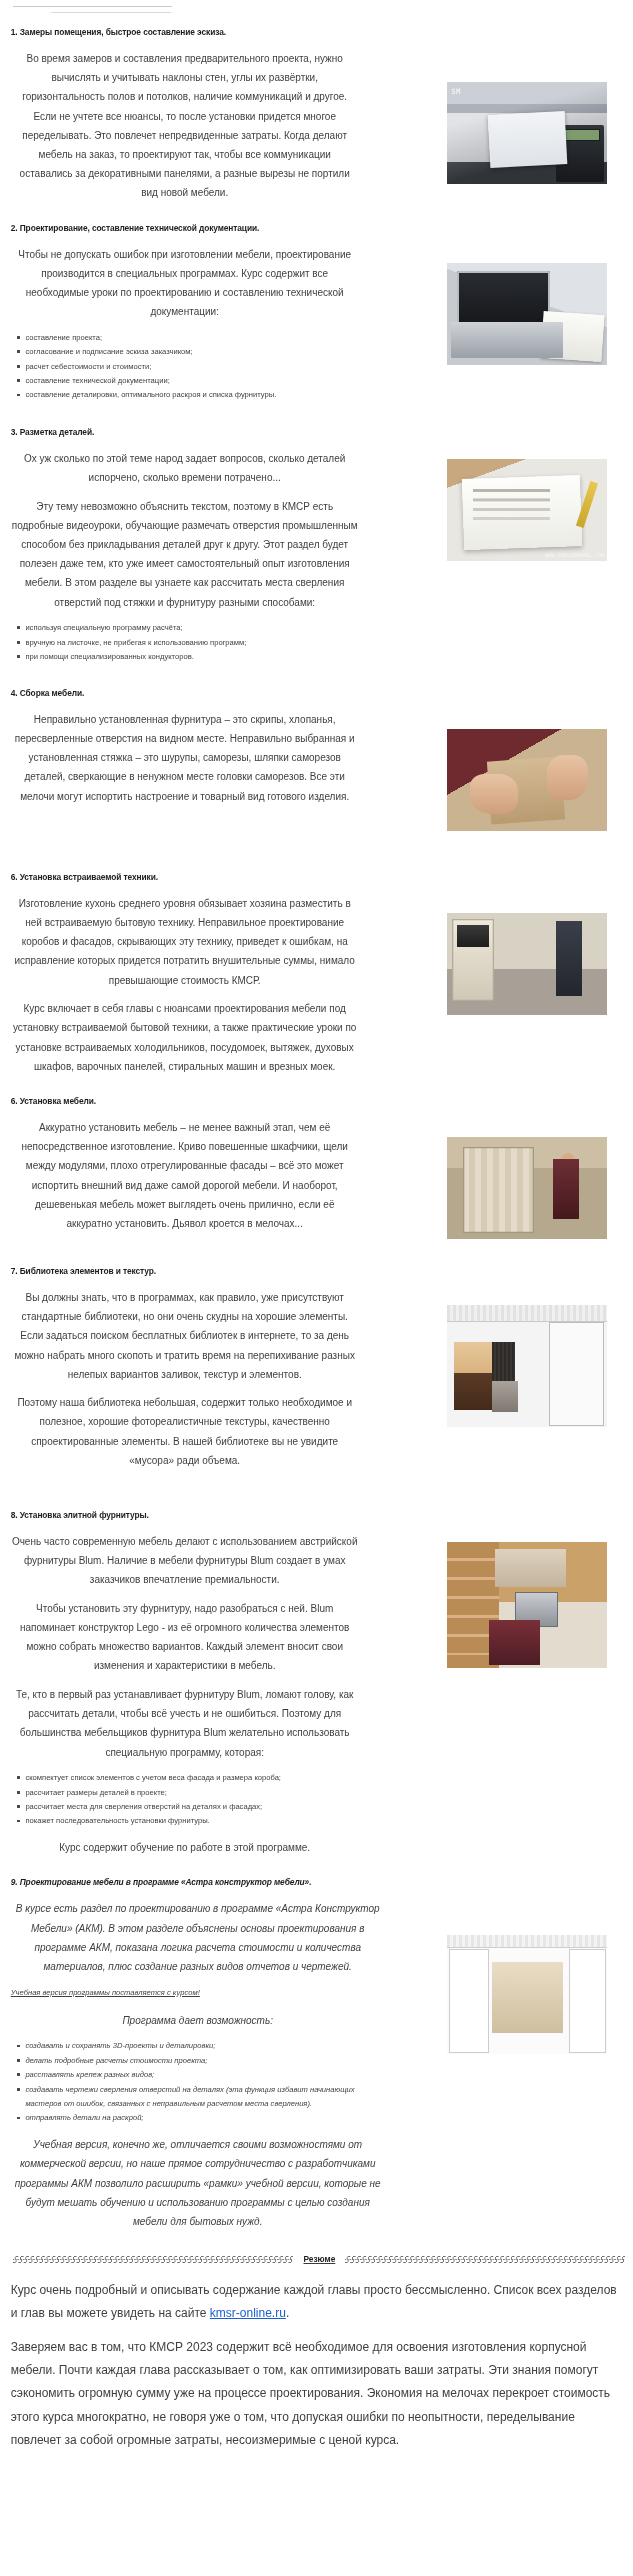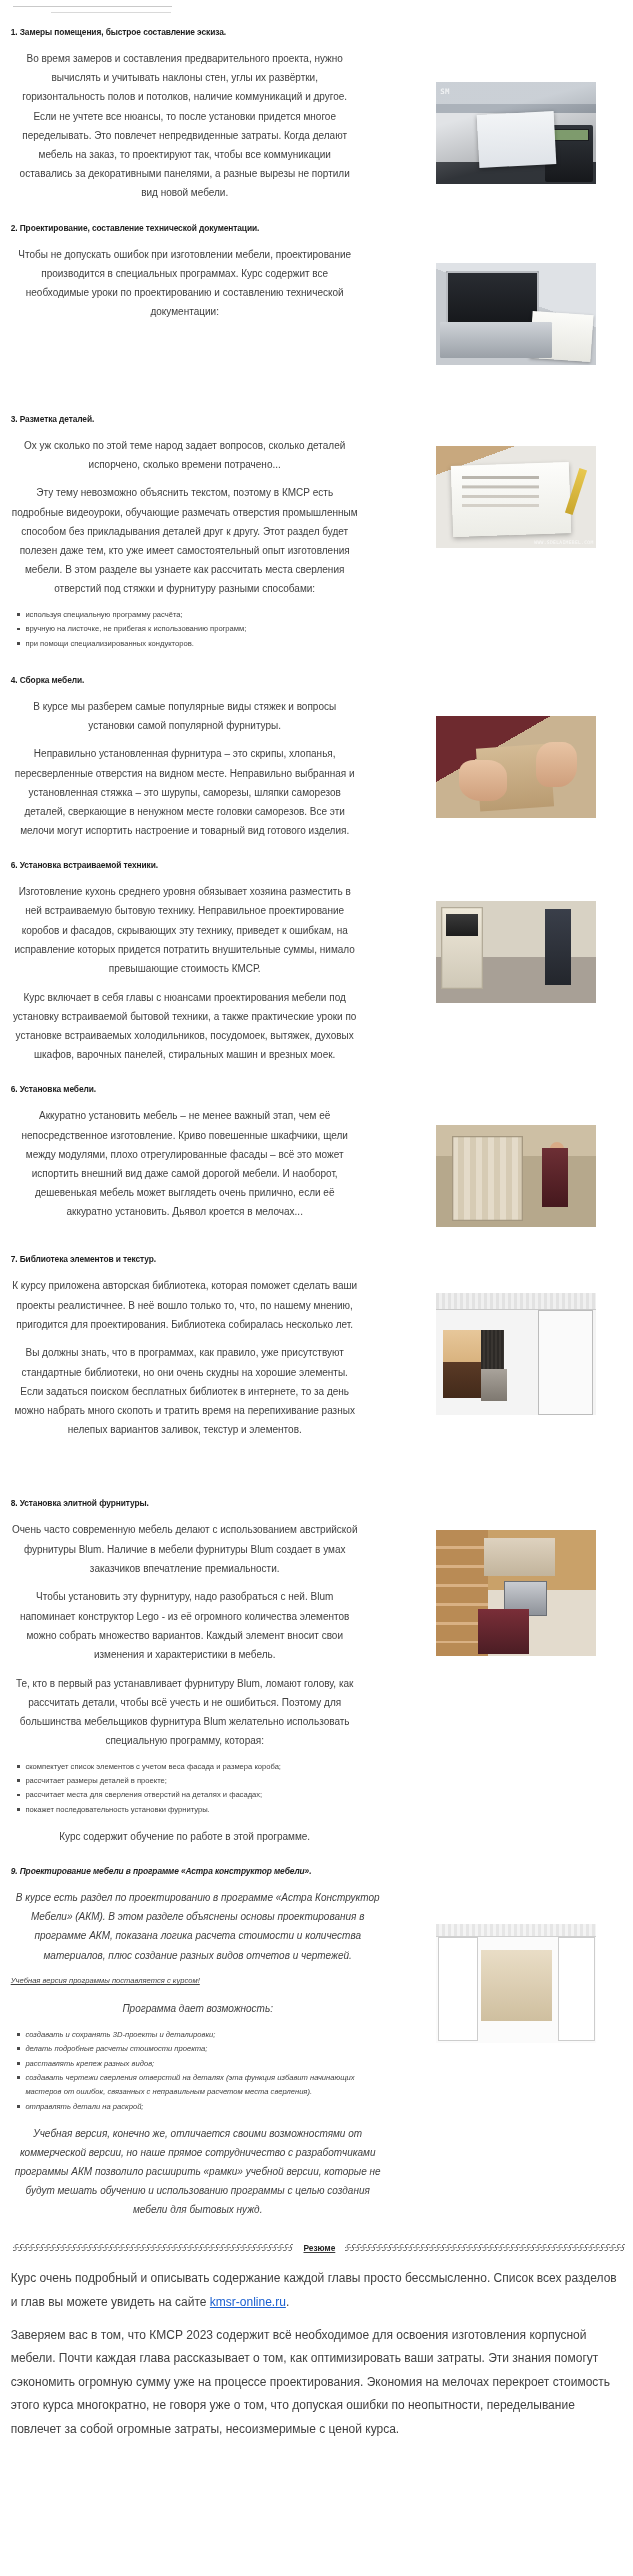--- a/index.html
+++ b/index.html
@@ -93,21 +93,21 @@
   
   .section { position: relative; }
 
   .col-text {
     width: 348px;
     box-sizing: border-box;
   }
 
   .figure {
     position: absolute;
-    right: 26px;
+    right: 15px;
     overflow: hidden;
     background: #a3a3a3;
     text-align: right;
   }
   .figure .ph {
     width: 100%;
     height: 100%;
     display: block;
     position: relative;
     overflow: hidden;
@@ -352,20 +352,27 @@
 
   <div class="section" style="min-height:167px;">
     <div class="figure" style="top:40px; width:160px; height:102px;">
       <div class="ph ph-laptop">
         <div class="doc"></div>
       </div>
     </div>
     <div class="col-text">
       <h2 class="section-title">2. Проектирование, составление технической документации.</h2>
       <p class="para">Чтобы не допускать ошибок при изготовлении мебели, проектирование производится в специальных программах. Курс содержит все необходимые уроки по проектированию и составлению технической документации:</p>
+      <ul class="bullets">
+        <li>составление проекта;</li>
+        <li>согласование и подписание эскиза заказчиком;</li>
+        <li>расчет себестоимости и стоимости;</li>
+        <li>составление технической документации;</li>
+        <li>составление деталировки, оптимального раскроя и списка фурнитуры.</li>
+      </ul>
     </div>
   </div>
 
   <div class="section" style="min-height:241px;margin-top:24px;">
     <div class="figure" style="top:32px; width:160px; height:102px;">
       <div class="ph ph-draw">
         <div class="pencil"></div>
         <span class="wm" style="right:2.7px;bottom:2.7px;">WWW.SDELAIMEBEL.COM</span>
       </div>
     </div>
@@ -382,21 +389,20 @@
   </div>
 
   <div class="section" style="min-height:164px;">
     <div class="figure" style="top:41px; width:160px; height:102px;">
       <div class="ph ph-assembly">
         <div class="hand2"></div>
       </div>
     </div>
     <div class="col-text">
       <h2 class="section-title">4. Сборка мебели.</h2>
-      <p class="para">В курсе мы разберем самые популярные виды стяжек и вопросы установки самой популярной фурнитуры.</p>
       <p class="para">Неправильно установленная фурнитура – это скрипы, хлопанья, пересверленные отверстия на видном месте. Неправильно выбранная и установленная стяжка – это шурупы, саморезы, шляпки саморезов деталей, сверкающие в ненужном месте головки саморезов. Все эти мелочи могут испортить настроение и товарный вид готового изделия.</p>
     </div>
   </div>
 
   <div class="section" style="min-height:201px;">
     <div class="figure" style="top:41px; width:160px; height:102px;">
       <div class="ph ph-kitchen">
         <div class="man"></div>
       </div>
     </div>
@@ -425,22 +431,22 @@
         <div class="tb"></div>
         <div class="panel"></div>
         <div class="woodA"></div>
         <div class="woodB"></div>
         <div class="woodC"></div>
         <div class="woodD"></div>
       </div>
     </div>
     <div class="col-text">
       <h2 class="section-title">7. Библиотека элементов и текстур.</h2>
-      <p class="para">К курсу приложена авторская библиотека, которая поможет сделать ваши проекты реалистичнее. В неё вошло только то, что, по нашему мнению, пригодится для проектирования. Библиотека собиралась несколько лет.</p>
       <p class="para">Вы должны знать, что в программах, как правило, уже присутствуют стандартные библиотеки, но они очень скудны на хорошие элементы. Если задаться поиском бесплатных библиотек в интернете, то за день можно набрать много скопоть и тратить время на перепихивание разных нелепых вариантов заливок, текстур и элементов.</p>
+      <p class="para">Поэтому наша библиотека небольшая, содержит только необходимое и полезное, хорошие фотореалистичные текстуры, качественно спроектированные элементы. В нашей библиотеке вы не увидите «мусора» ради объема.</p>
     </div>
   </div>
 
   <div class="section" style="min-height:278px;">
     <div class="figure" style="top:32px; width:160px; height:126px;">
       <div class="ph ph-blum">
         <div class="fitting"></div>
         <div class="arm"></div>
       </div>
     </div>

